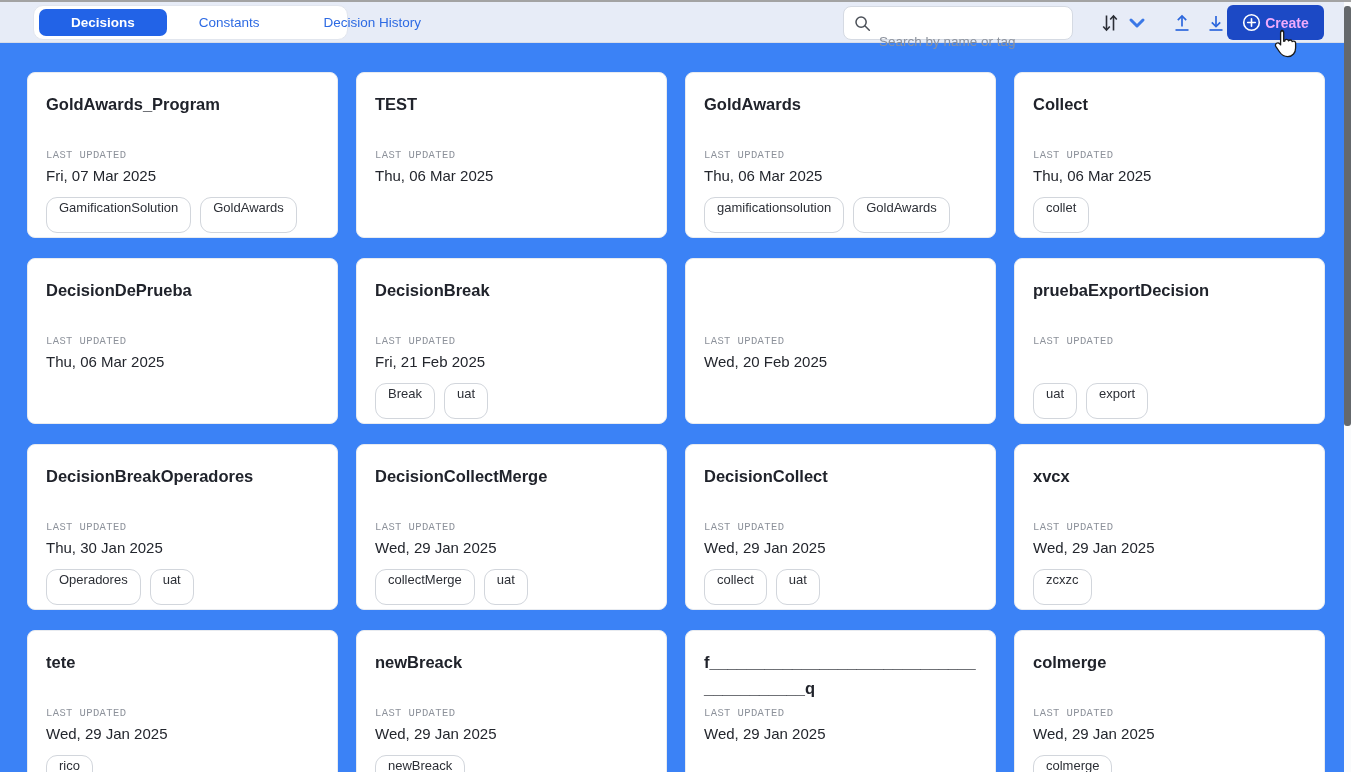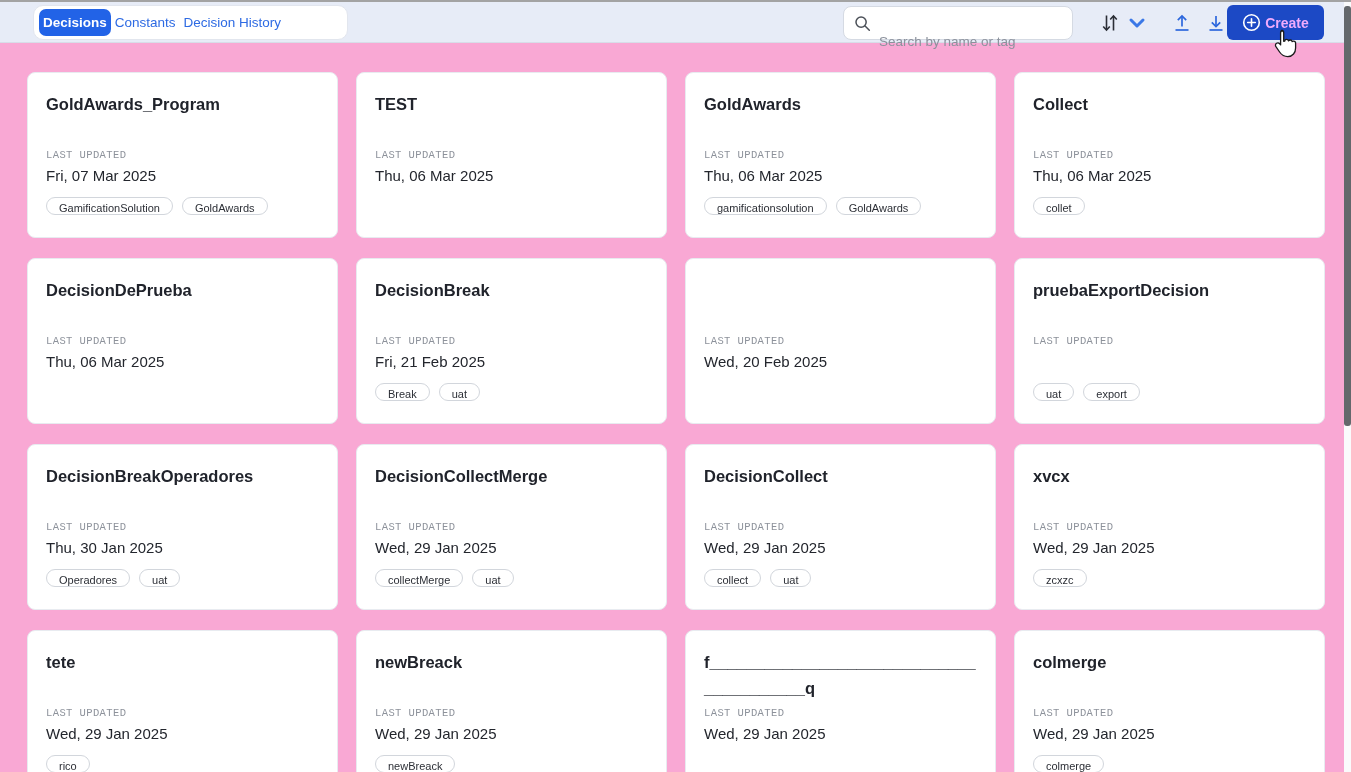--- a/index.html
+++ b/index.html
@@ -20,21 +20,21 @@
     border-bottom: 1px solid #d8dde9;
     z-index: 10;
   }
   .tab-group {
     position: absolute; left: 33px; top: 3px; height: 35px; width: 315px;
     background: #ffffff; border: 1px solid #e2e6ee; border-radius: 10px;
     display: flex; align-items: center; padding: 0 3px;
   }
   .tab {
     height: 27px; display: flex; align-items: center;
-    padding: 0 4px; border-radius: 7px;
+    padding: 0 32px; border-radius: 7px;
     font-size: 13.5px; color: #2d6ae3; cursor: pointer; white-space: nowrap;
   }
   .tab.active {
     background: #2263e7; color: #ffffff; font-weight: 700;
     margin-left: 2px;
   }
   .search-box {
     position: absolute; left: 843px; top: 4px; width: 230px; height: 34px;
     background: #ffffff; border: 1px solid #d5dae3; border-radius: 8px;
     display: flex; align-items: center; padding: 0 10px;
@@ -62,21 +62,21 @@
   .create-btn {
     position: absolute; left: 1227px; top: 3px; width: 97px; height: 35px;
     background: #1c49c5; border: none; border-radius: 6px;
     display: flex; align-items: center; justify-content: center; gap: 4px;
     color: #f0abfc; font-size: 14px; font-weight: 700; cursor: pointer;
     font-family: "Liberation Sans", sans-serif;
   }
   
   .content {
     position: absolute; top: 43px; left: 0; width: 1344px; height: 729px;
-    background: #f9a8d4; padding: 29px 0 0 27px;
+    background: #3b82f6; padding: 29px 0 0 27px;
   }
   .card-grid {
     display: grid;
     grid-template-columns: repeat(4, 311px);
     column-gap: 18px; row-gap: 20px;
   }
   .card {
     position: relative; width: 311px; height: 166px;
     background: #ffffff; border: 1px solid #e8ebf0; border-radius: 8px;
     cursor: pointer;
@@ -90,23 +90,23 @@
   .meta-label {
     font-size: 10.5px; font-weight: 500; letter-spacing: 0.4px;
     color: #8d929b; text-transform: uppercase; font-family: Liberation Mono, monospace;
   }
   .meta-date { margin-top: 6px; font-size: 15px; color: #23262d; }
   .card-tags {
     position: absolute; top: 124px; left: 18px; right: 16px;
     display: flex; gap: 9px; flex-wrap: nowrap;
   }
   .tag-pill {
-    height: 18px; line-height: 20px; padding: 0 12px;
+    height: 36px; line-height: 20px; padding: 0 12px;
     border: 1px solid #d2d6dc; border-radius: 11px; background: #fff;
-    font-size: 11px; color: #2c2f36; white-space: nowrap;
+    font-size: 13px; color: #2c2f36; white-space: nowrap;
   }
   
   .scrollbar {
     position: absolute; top: 2px; right: 0; width: 7px; height: 770px;
     background: #fafbfc; z-index: 30;
   }
   .scrollbar-thumb {
     position: absolute; top: 4px; left: 0; width: 7px; height: 420px;
     background: #64686c; border-radius: 3px;
   }

